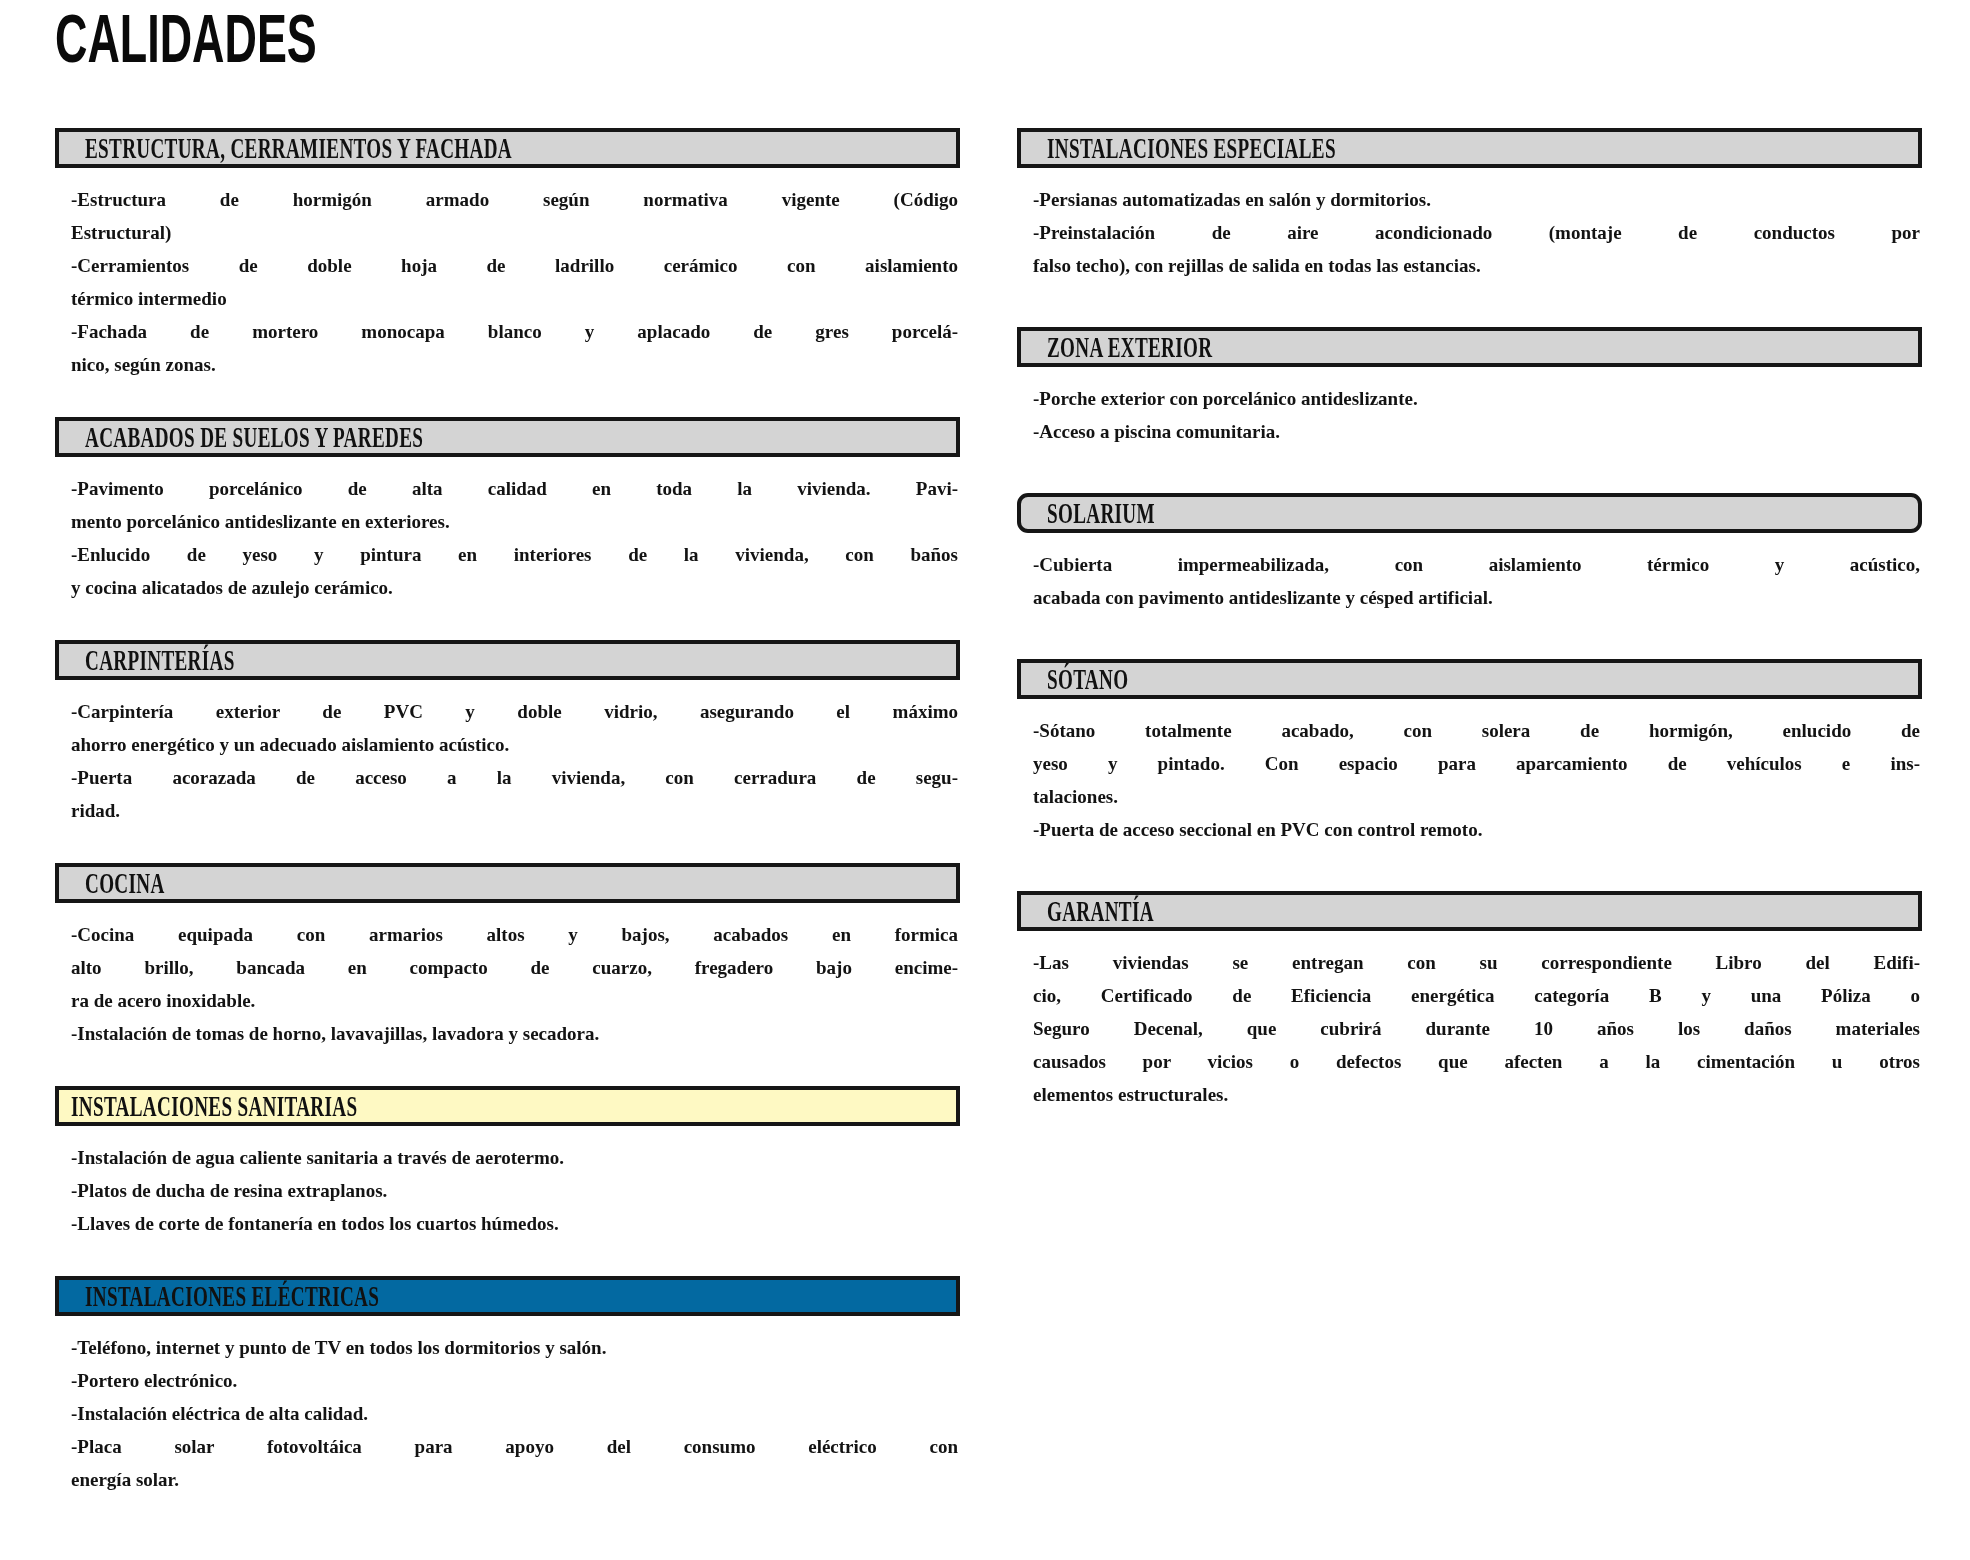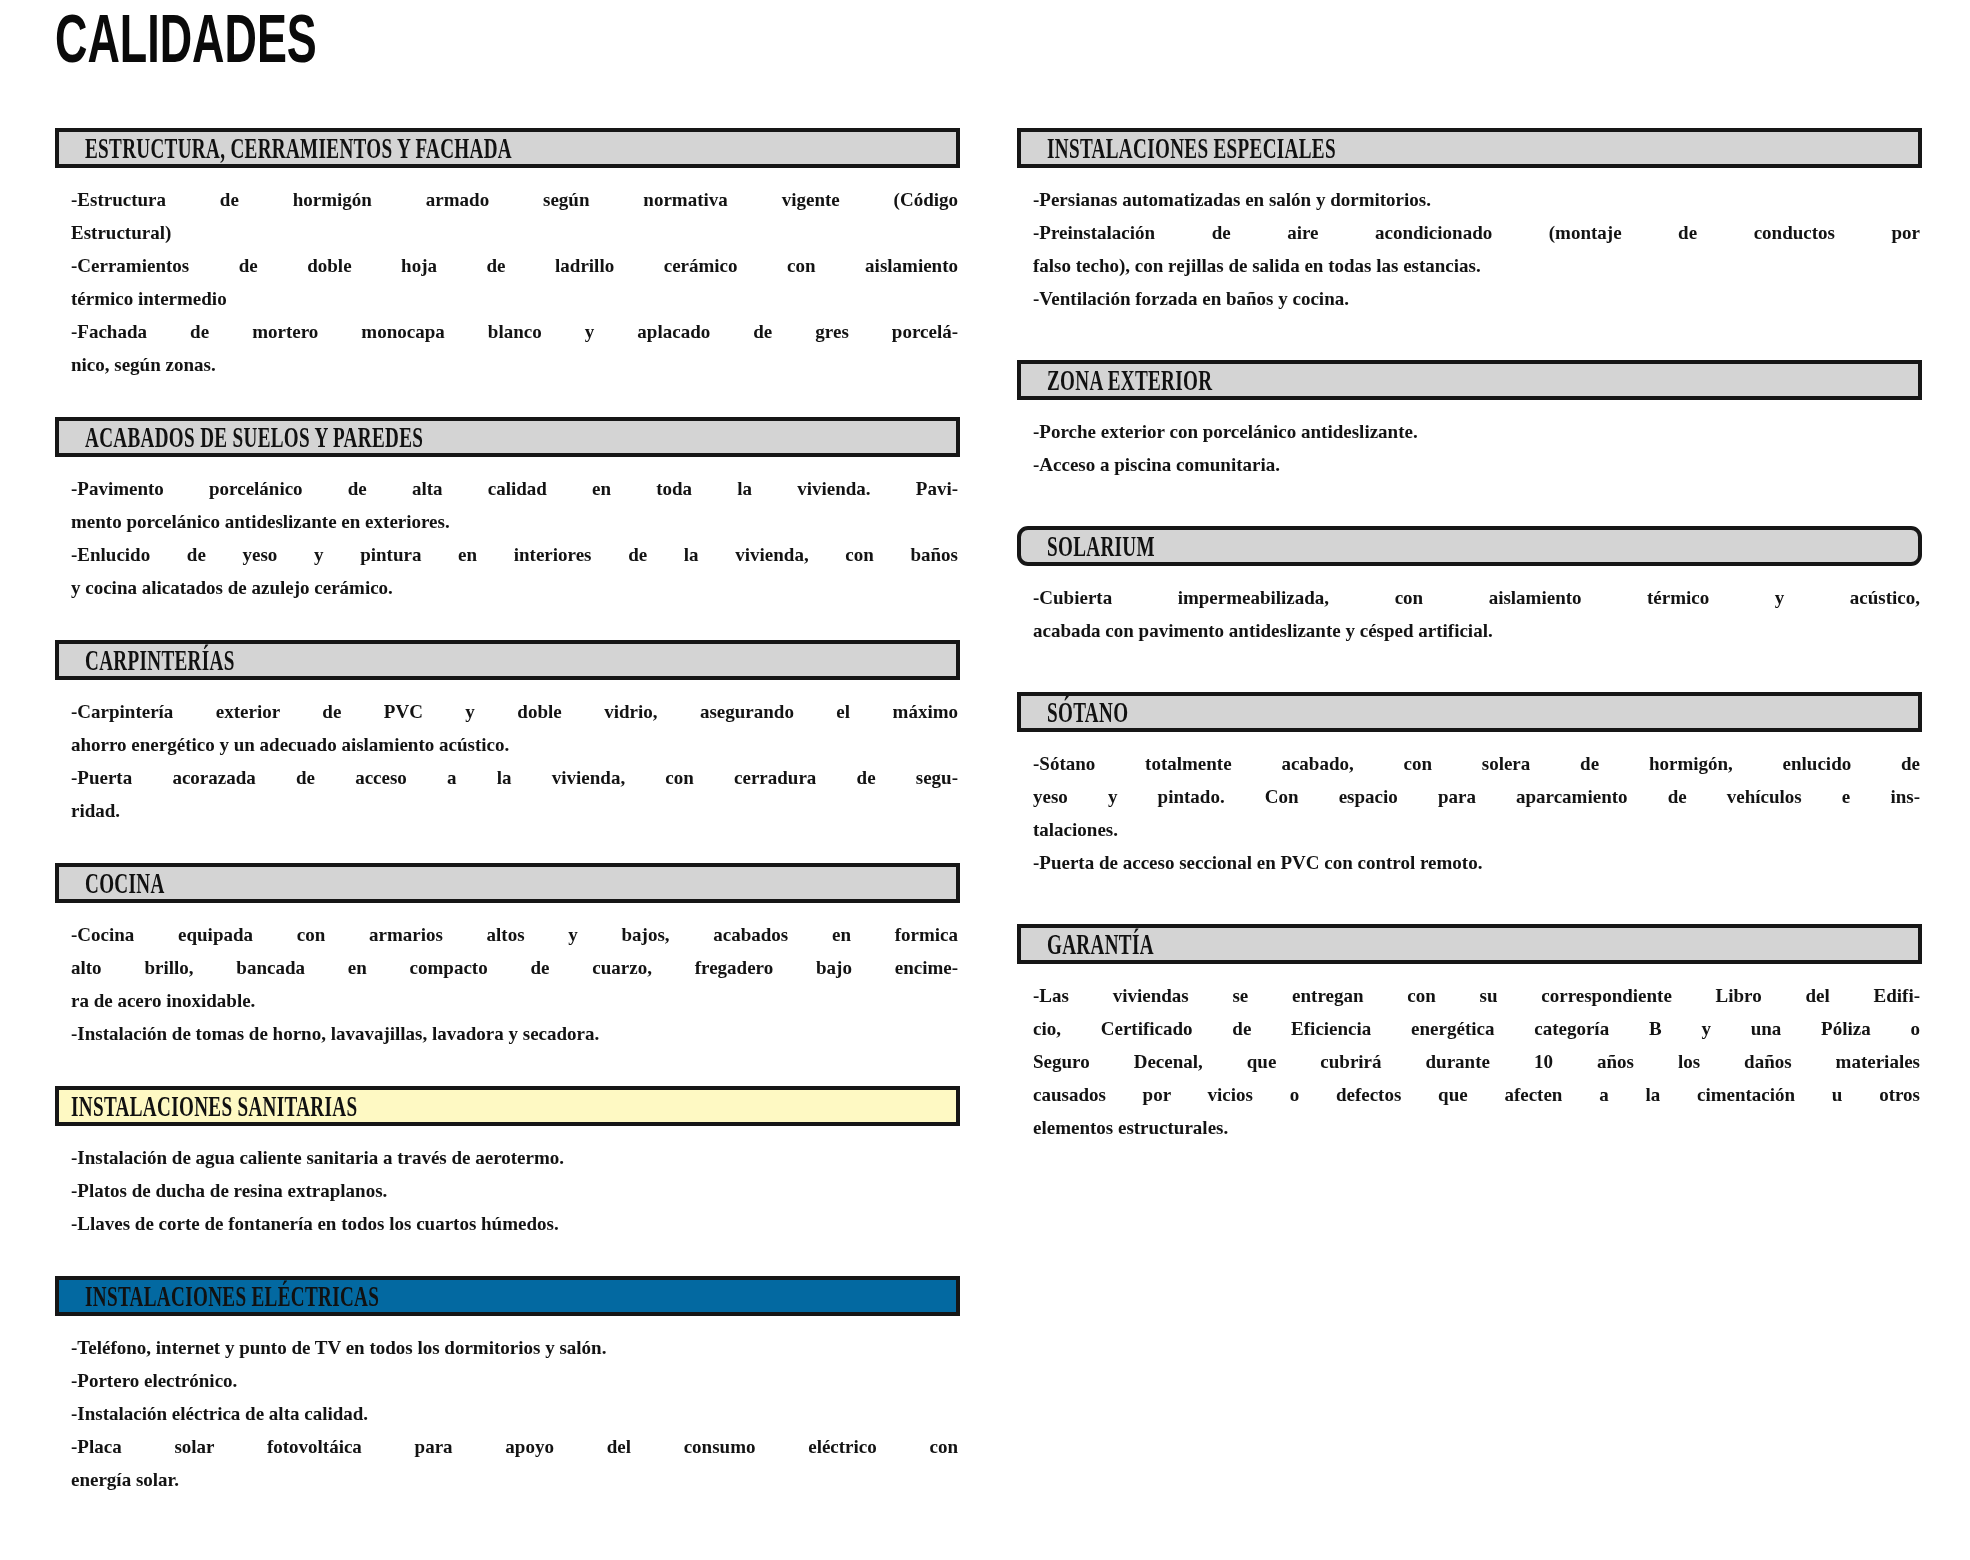--- a/index.html
+++ b/index.html
@@ -170,23 +170,20 @@
           <span class="hdr-text">INSTALACIONES ESPECIALES</span>
         </div>
         <div class="section-body">
           <div class="item">
             <div class="line">-Persianas automatizadas en salón y dormitorios.</div>
           </div>
           <div class="item">
             <div class="line jl">-Preinstalación de aire acondicionado (montaje de conductos por</div>
             <div class="line">falso techo), con rejillas de salida en todas las estancias.</div>
           </div>
-          <div class="item">
-            <div class="line">-Ventilación forzada en baños y cocina.</div>
-          </div>
         </div>
       </section>
       <section class="section">
         <div class="section-header" style="background: rgb(212, 212, 212); border-color: rgb(22, 22, 22);">
           <span class="hdr-text">ZONA EXTERIOR</span>
         </div>
         <div class="section-body">
           <div class="item">
             <div class="line">-Porche exterior con porcelánico antideslizante.</div>
           </div>

